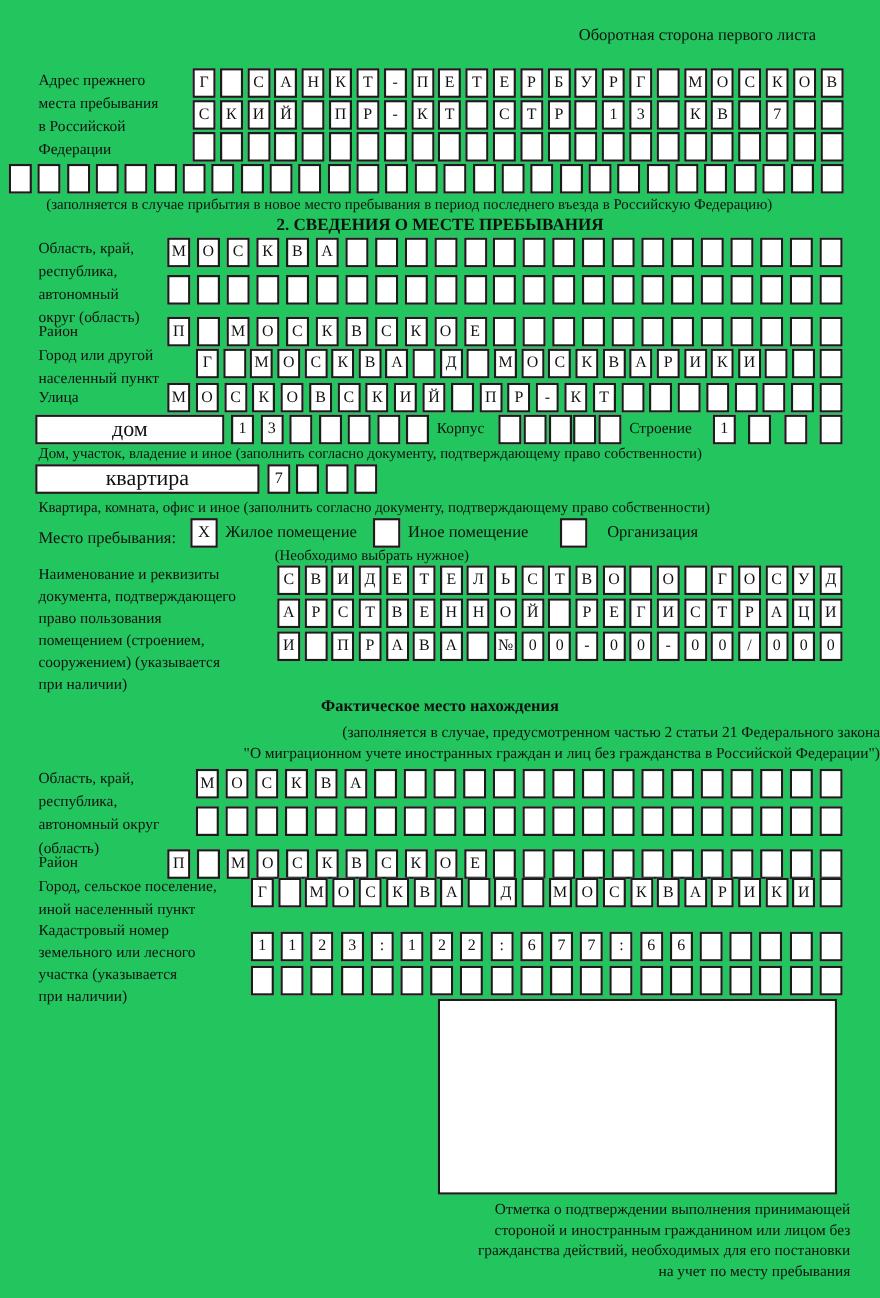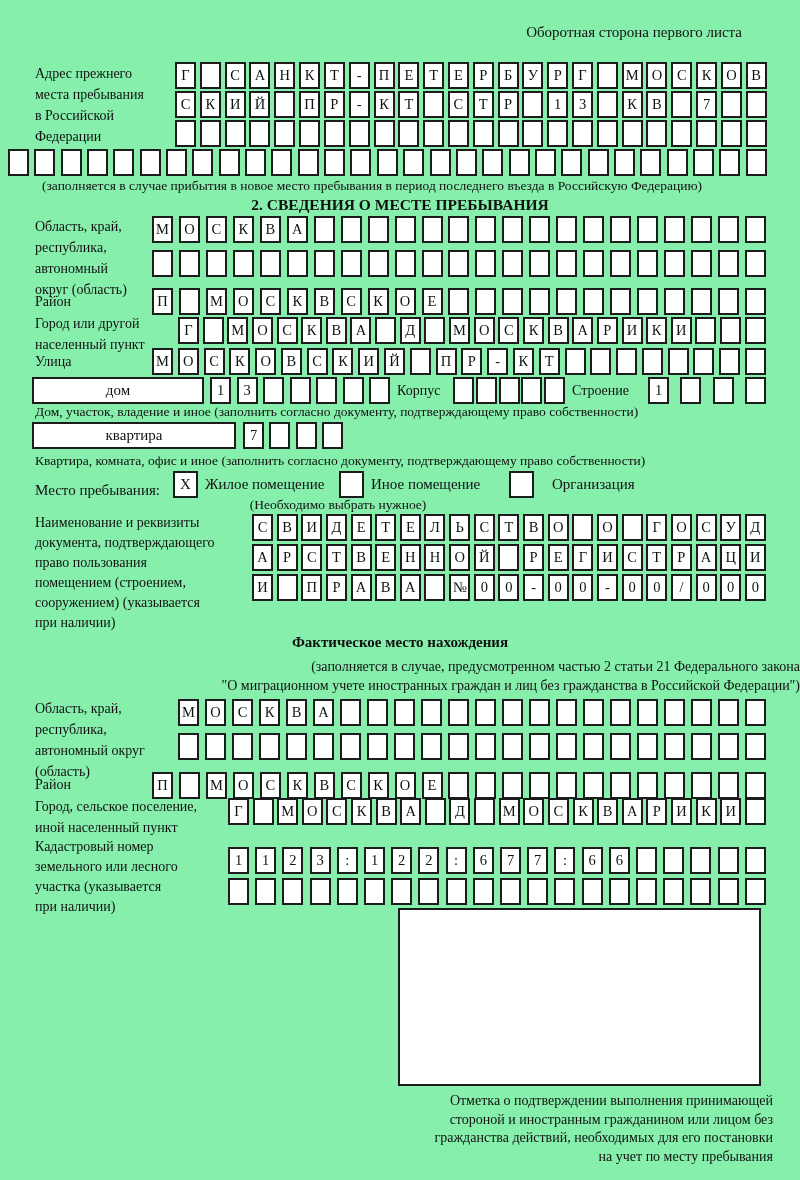--- a/index.html
+++ b/index.html
@@ -1,33 +1,33 @@
 <!DOCTYPE html>
 <html><head>
 <meta charset="utf-8">
 <style>
   html,body{margin:0;padding:0;background:#ffffff;}
   #page{
-    position:relative;width:800px;height:1180px;background:#86efac;
+    position:relative;width:800px;height:1180px;background:#22c55e;
     font-family:"Liberation Serif","DejaVu Serif",serif;color:#111;
     overflow:hidden;
   }
   .lbl{position:absolute;font-size:14px;line-height:21px;white-space:pre-line;}
   .lbl.lh20{line-height:20px;}
   .cap{position:absolute;font-size:13.5px;line-height:16px;white-space:pre-line;}
   .hdg{position:absolute;left:0;width:800px;text-align:center;font-weight:bold;font-size:15.5px;}
   .corner{position:absolute;font-size:15px;}
   .cellrow{position:absolute;display:flex;justify-content:space-between;height:27px;}
   .cell{
     width:21px;height:27px;box-sizing:border-box;border:2px solid #1c1c1c;
     text-align:center;font-size:14.5px;line-height:23px;flex:0 0 auto;background:#fff;
   }
   .namebox{
     position:absolute;height:27px;box-sizing:border-box;border:2px solid #1c1c1c;
-    text-align:center;font-size:15px;line-height:23px;background:#fff;
+    text-align:center;font-size:20px;line-height:23px;background:#fff;
   }
   .chk{
     position:absolute;width:25px;height:27px;box-sizing:border-box;border:2px solid #1c1c1c;
     text-align:center;font-size:15px;line-height:23px;background:#fff;
   }
   .opt{position:absolute;font-size:15px;line-height:27px;}
   .stamp{position:absolute;box-sizing:border-box;border:2px solid #1c1c1c;background:#fff;}
   .centercap{position:absolute;text-align:right;font-size:14px;line-height:18.5px;white-space:pre-line;}
 </style>
 </head>

